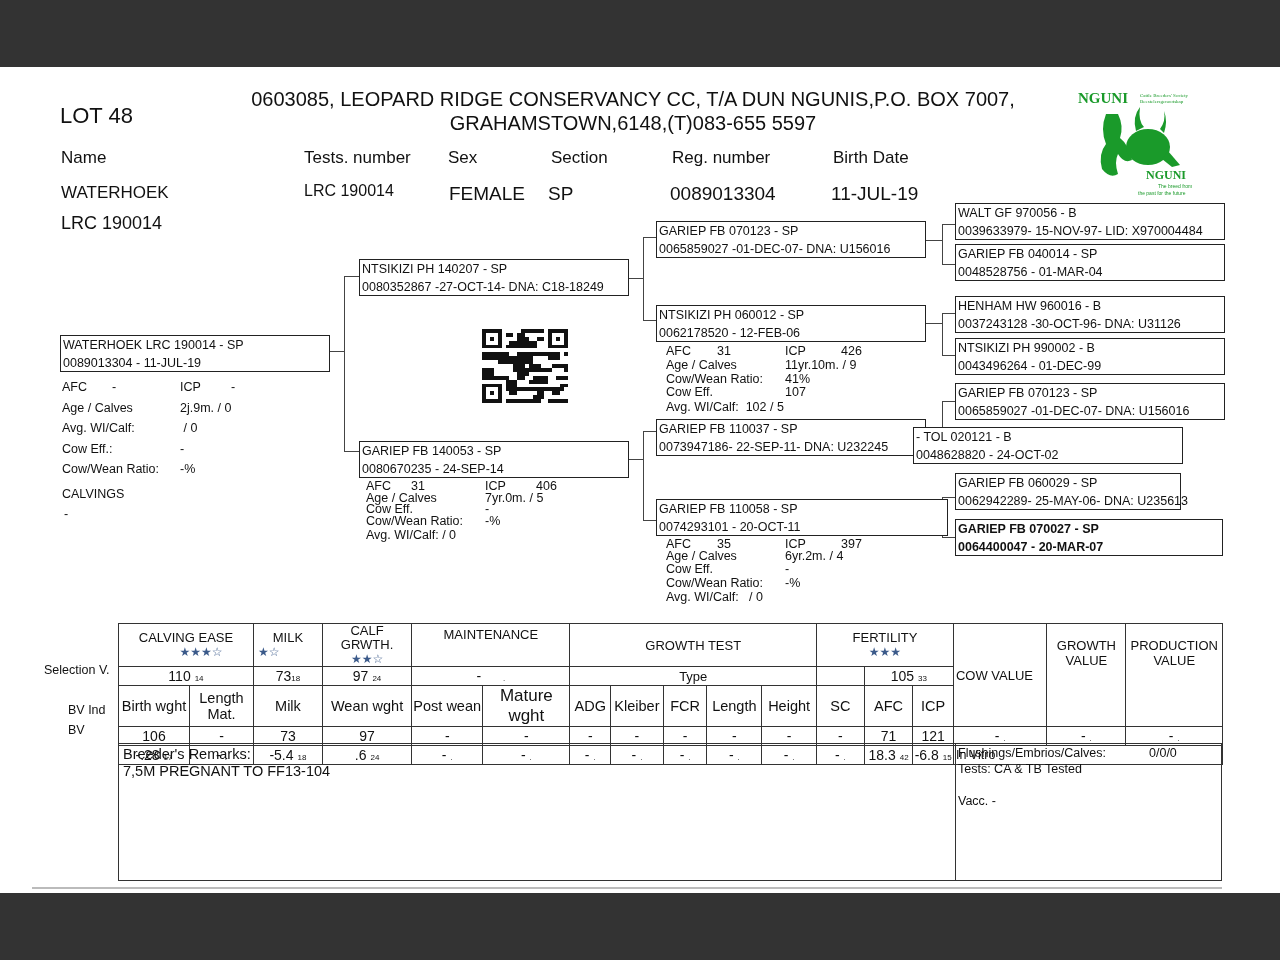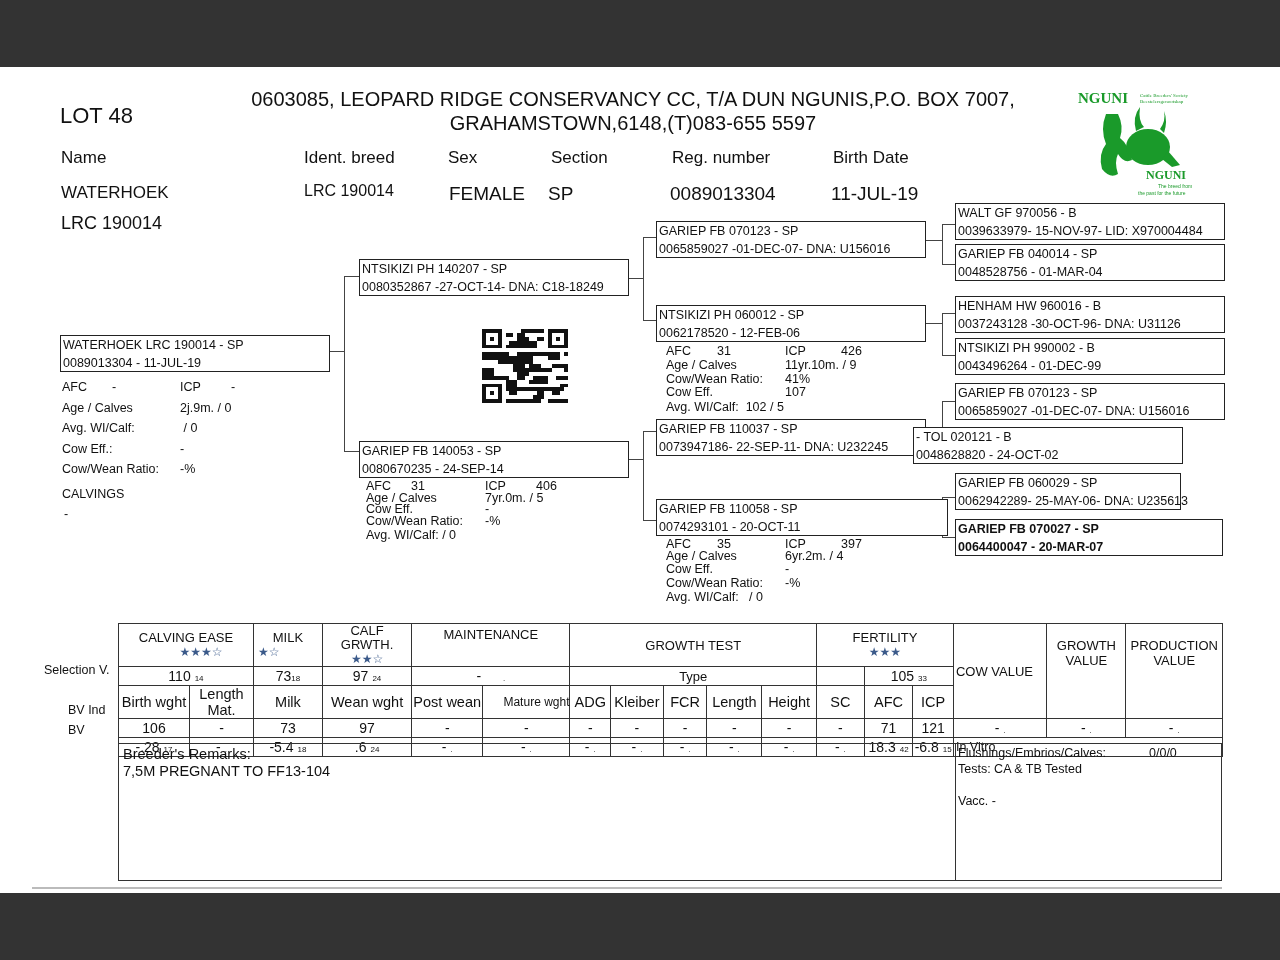--- a/index.html
+++ b/index.html
@@ -50,21 +50,21 @@
         <path d="M84 40 q6 -8 4 -18 q4 10 0 22 z"></path>
         <path d="M92 62 l12 14 l-8 2 l-10 -8 z"></path>
       </g>
       <text x="70" y="90" font-family="Liberation Serif, serif" font-weight="bold" font-size="12" fill="#1a9a2a">NGUNI</text>
       <text x="82" y="99" font-family="Liberation Sans, sans-serif" font-size="5" fill="#1a9a2a">The breed from</text>
       <text x="62" y="106" font-family="Liberation Sans, sans-serif" font-size="5" fill="#1a9a2a">the past for the future</text>
     </svg>
   </div>
 
   <div class="abs hdr-label" style="left:61px">Name</div>
-  <div class="abs hdr-label" style="left:304px">Ident. breed</div>
+  <div class="abs hdr-label" style="left:304px">Tests. number</div>
   <div class="abs hdr-label" style="left:448px">Sex</div>
   <div class="abs hdr-label" style="left:551px">Section</div>
   <div class="abs hdr-label" style="left:672px">Reg. number</div>
   <div class="abs hdr-label" style="left:833px">Birth Date</div>
 
   <div class="abs hdr-val" style="left:61px;font-size:17px">WATERHOEK</div>
   <div class="abs hdr-val" style="left:61px;top:146px">LRC 190014</div>
   <div class="abs hdr-val" style="left:304px;font-size:16px;top:115px">LRC 190014</div>
   <div class="abs hdr-val" style="left:449px;font-size:19px">FEMALE</div>
   <div class="abs hdr-val" style="left:548px;font-size:19px">SP</div>
@@ -514,21 +514,21 @@
       <td colspan="5" style="font-size:13px">Type</td>
       <td></td>
       <td colspan="2"><span>105</span><span class="sub">33</span></td>
     </tr>
     <tr id="trait-row">
           <td style="font-size: 14.5px;">Birth wght</td>
           <td style="font-size: 14.5px;">Length Mat.</td>
           <td style="font-size: 14.5px;">Milk</td>
           <td style="font-size: 14.5px;">Wean wght</td>
           <td style="font-size: 14.5px;">Post wean</td>
-          <td style="font-size: 12px; text-align: right;">Mature wght</td>
+          <td style="font-size: 17px;">Mature wght</td>
           <td style="font-size: 14.5px;">ADG</td>
           <td style="font-size: 14.5px;">Kleiber</td>
           <td style="font-size: 14.5px;">FCR</td>
           <td style="font-size: 14.5px;">Length</td>
           <td style="font-size: 14.5px;">Height</td>
           <td style="font-size: 14.5px;">SC</td>
           <td style="font-size: 14.5px;">AFC</td>
           <td style="font-size: 14.5px;">ICP</td>
         </tr>
     <tr id="ind-row">

